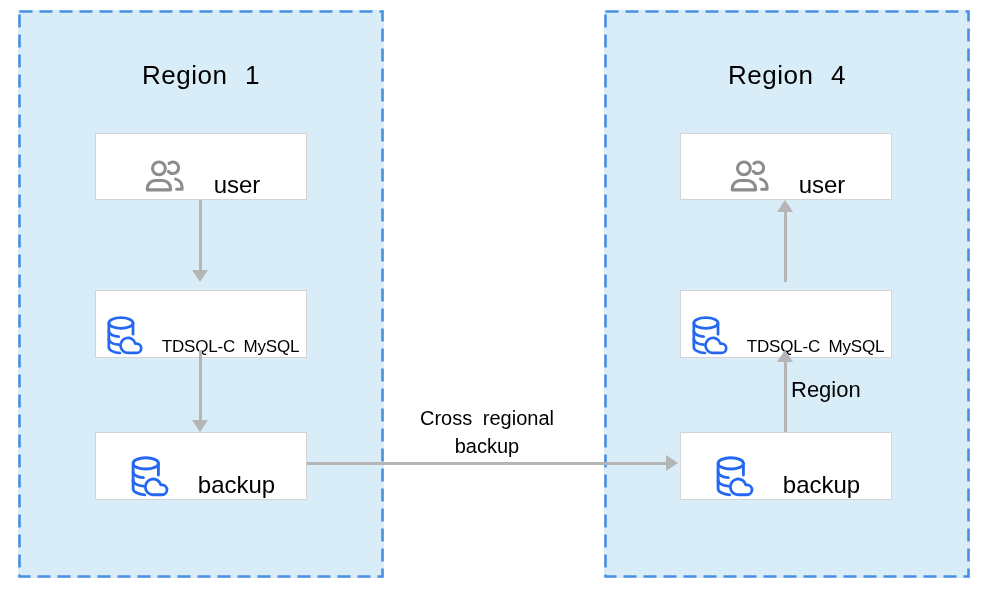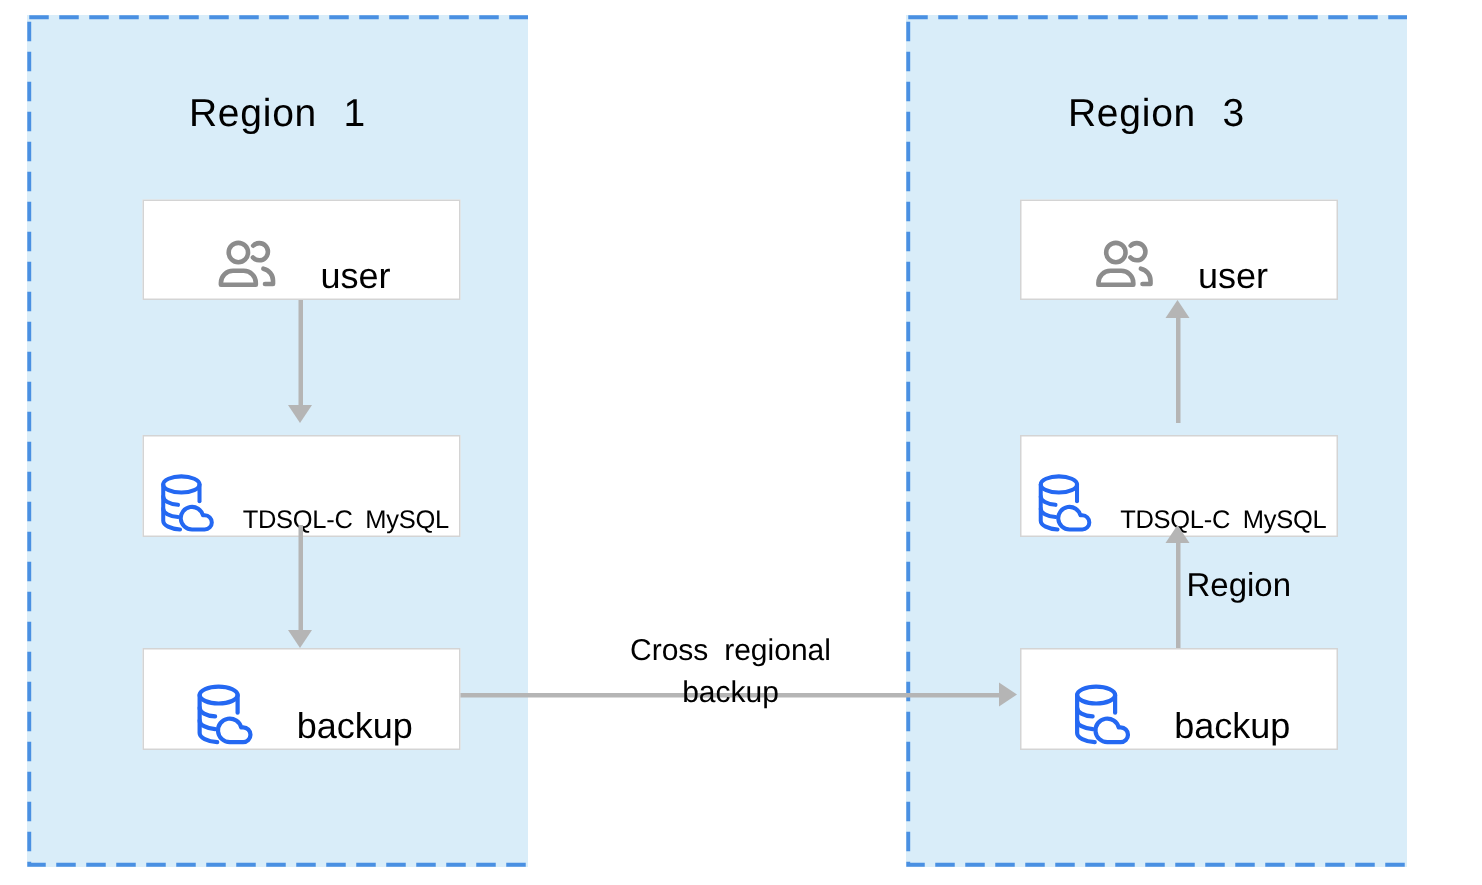--- a/index.html
+++ b/index.html
@@ -13,21 +13,21 @@
     position: relative;
     width: 988px;
     height: 590px;
     background: #ffffff;
     overflow: hidden;
   }
   
   .region {
     position: absolute;
     top: 10px;
-    width: 334px;
+    width: 366px;
     height: 568px;
     background: #d9edf9;
   }
   .region-border {
     position: absolute;
     inset: 0;
     width: 100%;
     height: 100%;
     display: block;
     pointer-events: none;
@@ -71,21 +71,21 @@
   .aline-v { position: absolute; width: 3px;  background: #b5b5b5; }
   .aline-h { position: absolute; height: 3px; background: #b5b5b5; }
   .ahead   { position: absolute; width: 0; height: 0; }
   .ahead.down  { border-left: 8px solid transparent; border-right: 8px solid transparent; border-top: 12px solid #b5b5b5; }
   .ahead.up    { border-left: 8px solid transparent; border-right: 8px solid transparent; border-bottom: 12px solid #b5b5b5; }
   .ahead.right { border-top: 8px solid transparent; border-bottom: 8px solid transparent; border-left: 12px solid #b5b5b5; }
   
   .cross-label {
     position: absolute;
     left: 377px;
-    top: 420px;
+    top: 404px;
     width: 220px;
     text-align: center;
     font-size: 20px;
     line-height: 28px;
     word-spacing: 5px;
   }
   .restore-label {
     position: absolute;
     left: 791px;
     top: 377px;
@@ -144,21 +144,21 @@
           <use href="#sym-clouddb"></use>
         </svg>
       <span class="node-label label-lg">backup</span>
     </div>
   </section>
 
   <section class="region r2" style="left:604px">
     <svg class="region-border">
       <rect x="1.5" y="1.5" width="363" height="565" fill="none" stroke="#4a90e2" stroke-width="2.6" stroke-dasharray="13 7"></rect>
     </svg>
-    <h2 class="region-title">Region 3</h2>
+    <h2 class="region-title">Region 4</h2>
 
     <div class="node pos-user">
       <svg class="icon-users">
           <use href="#sym-users"></use>
         </svg>
       <span class="node-label label-lg">user</span>
     </div>
 
     <div class="node small pos-tdsql">
       <svg class="icon-db">

